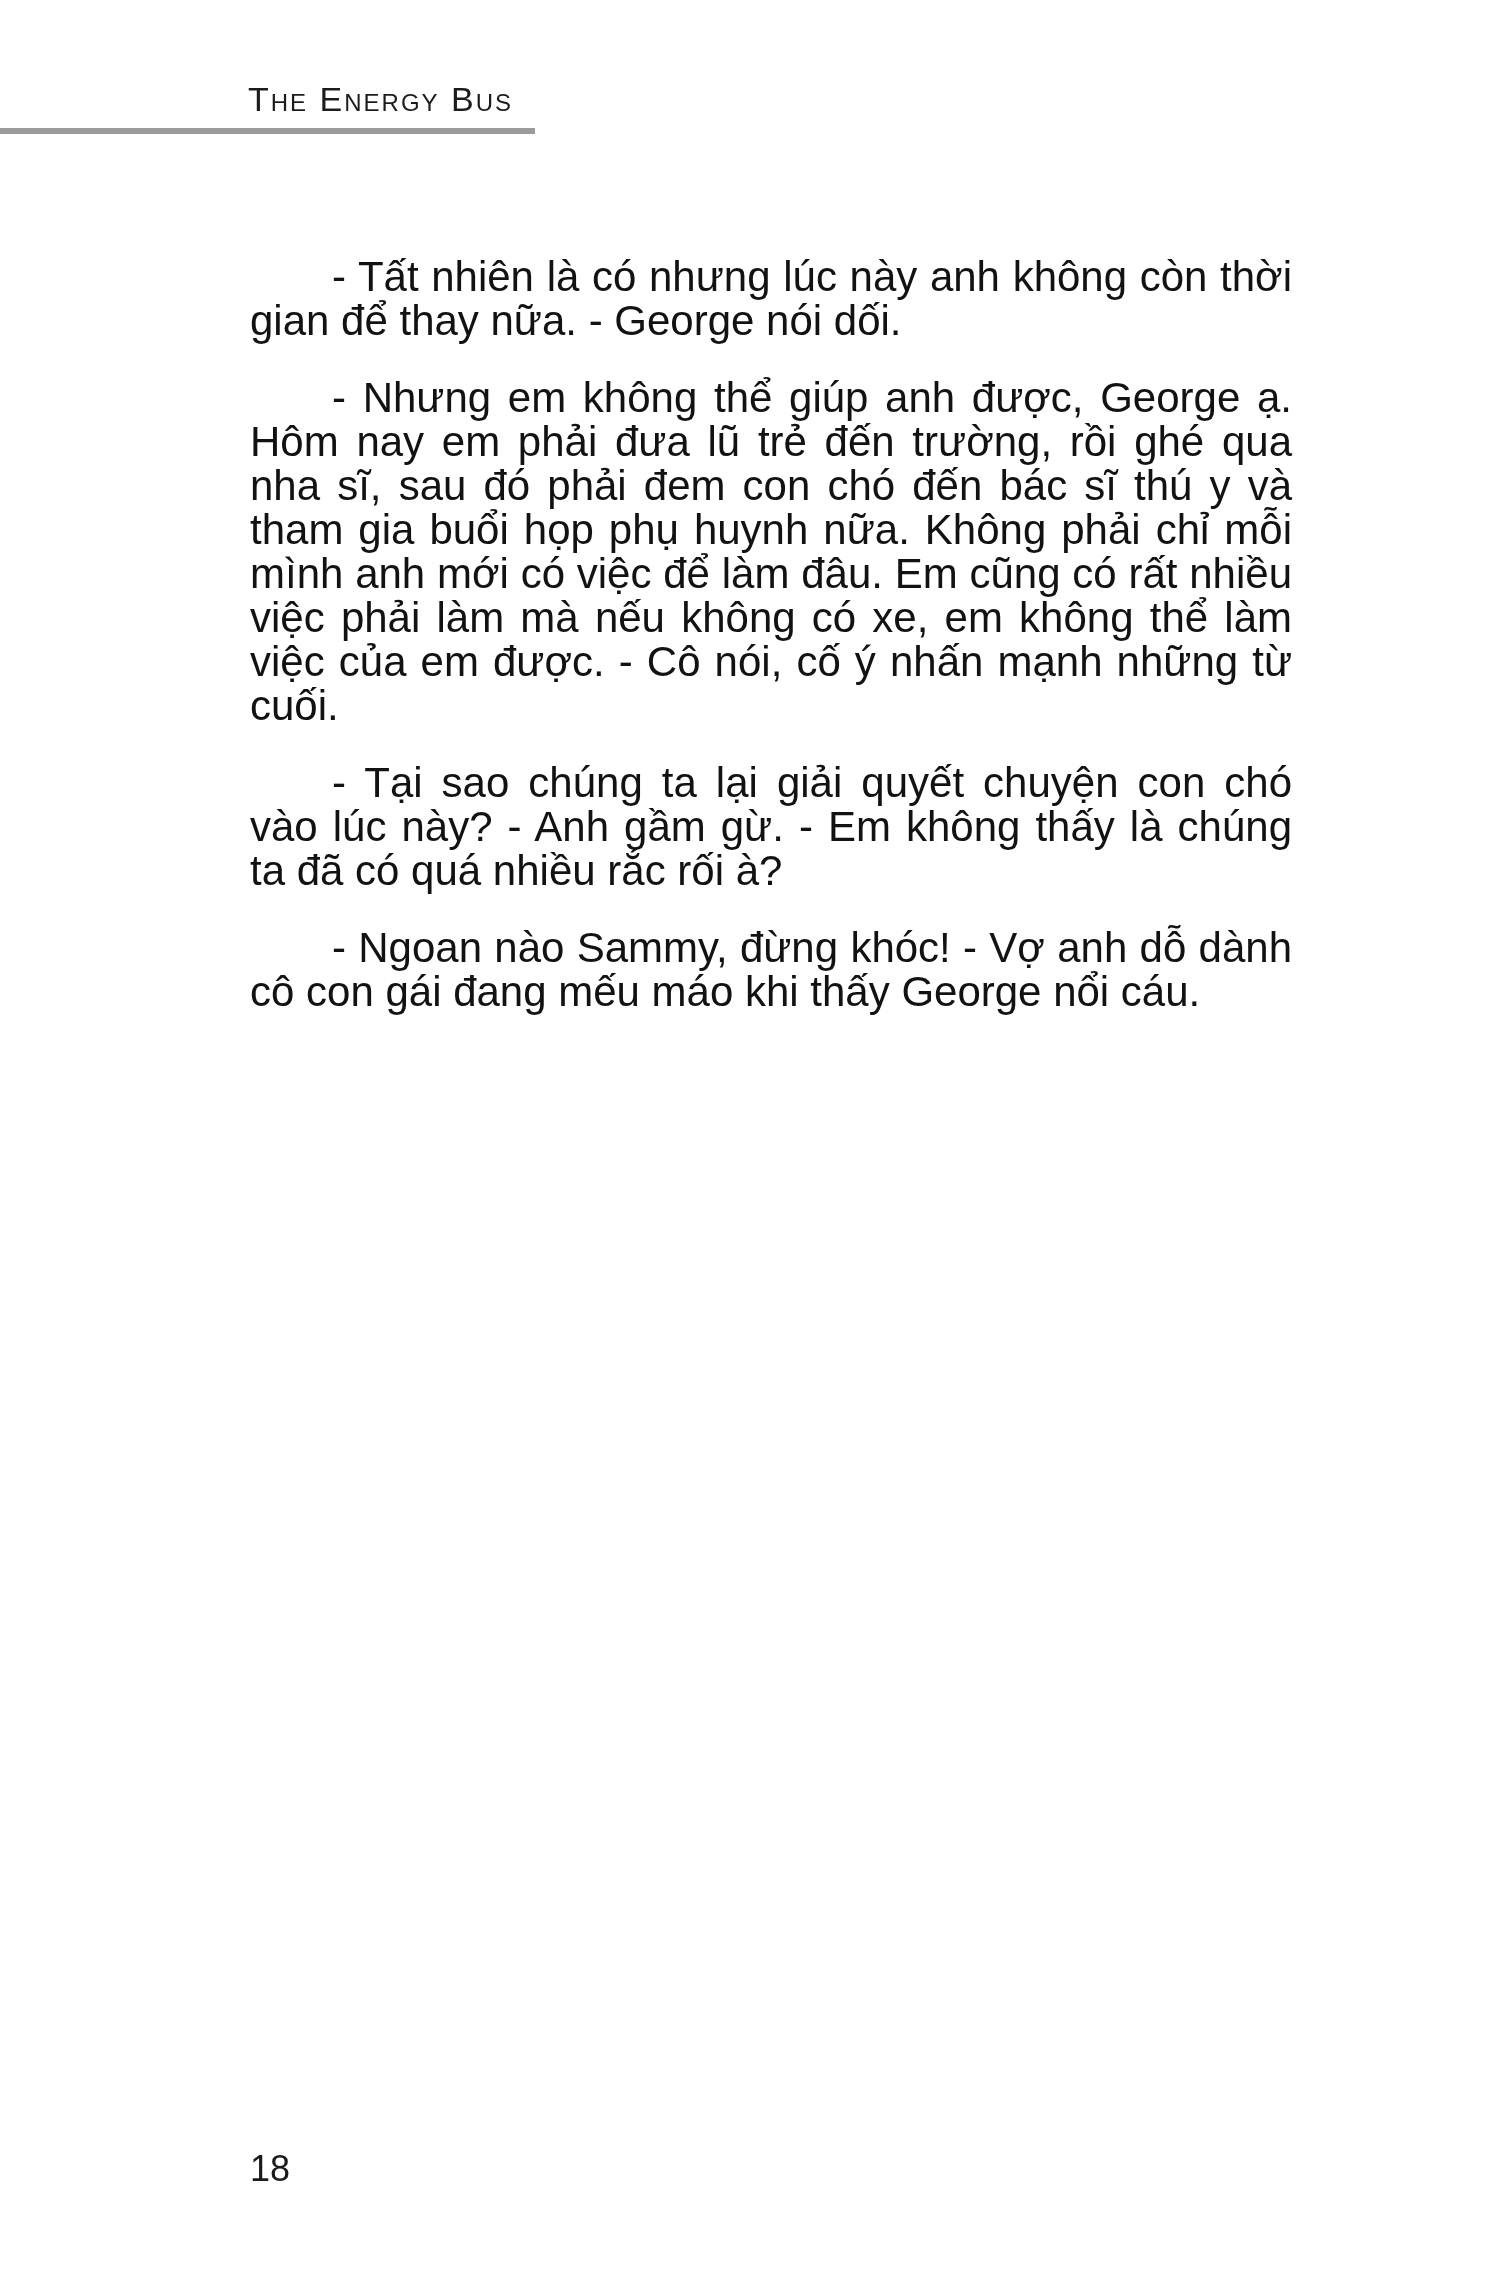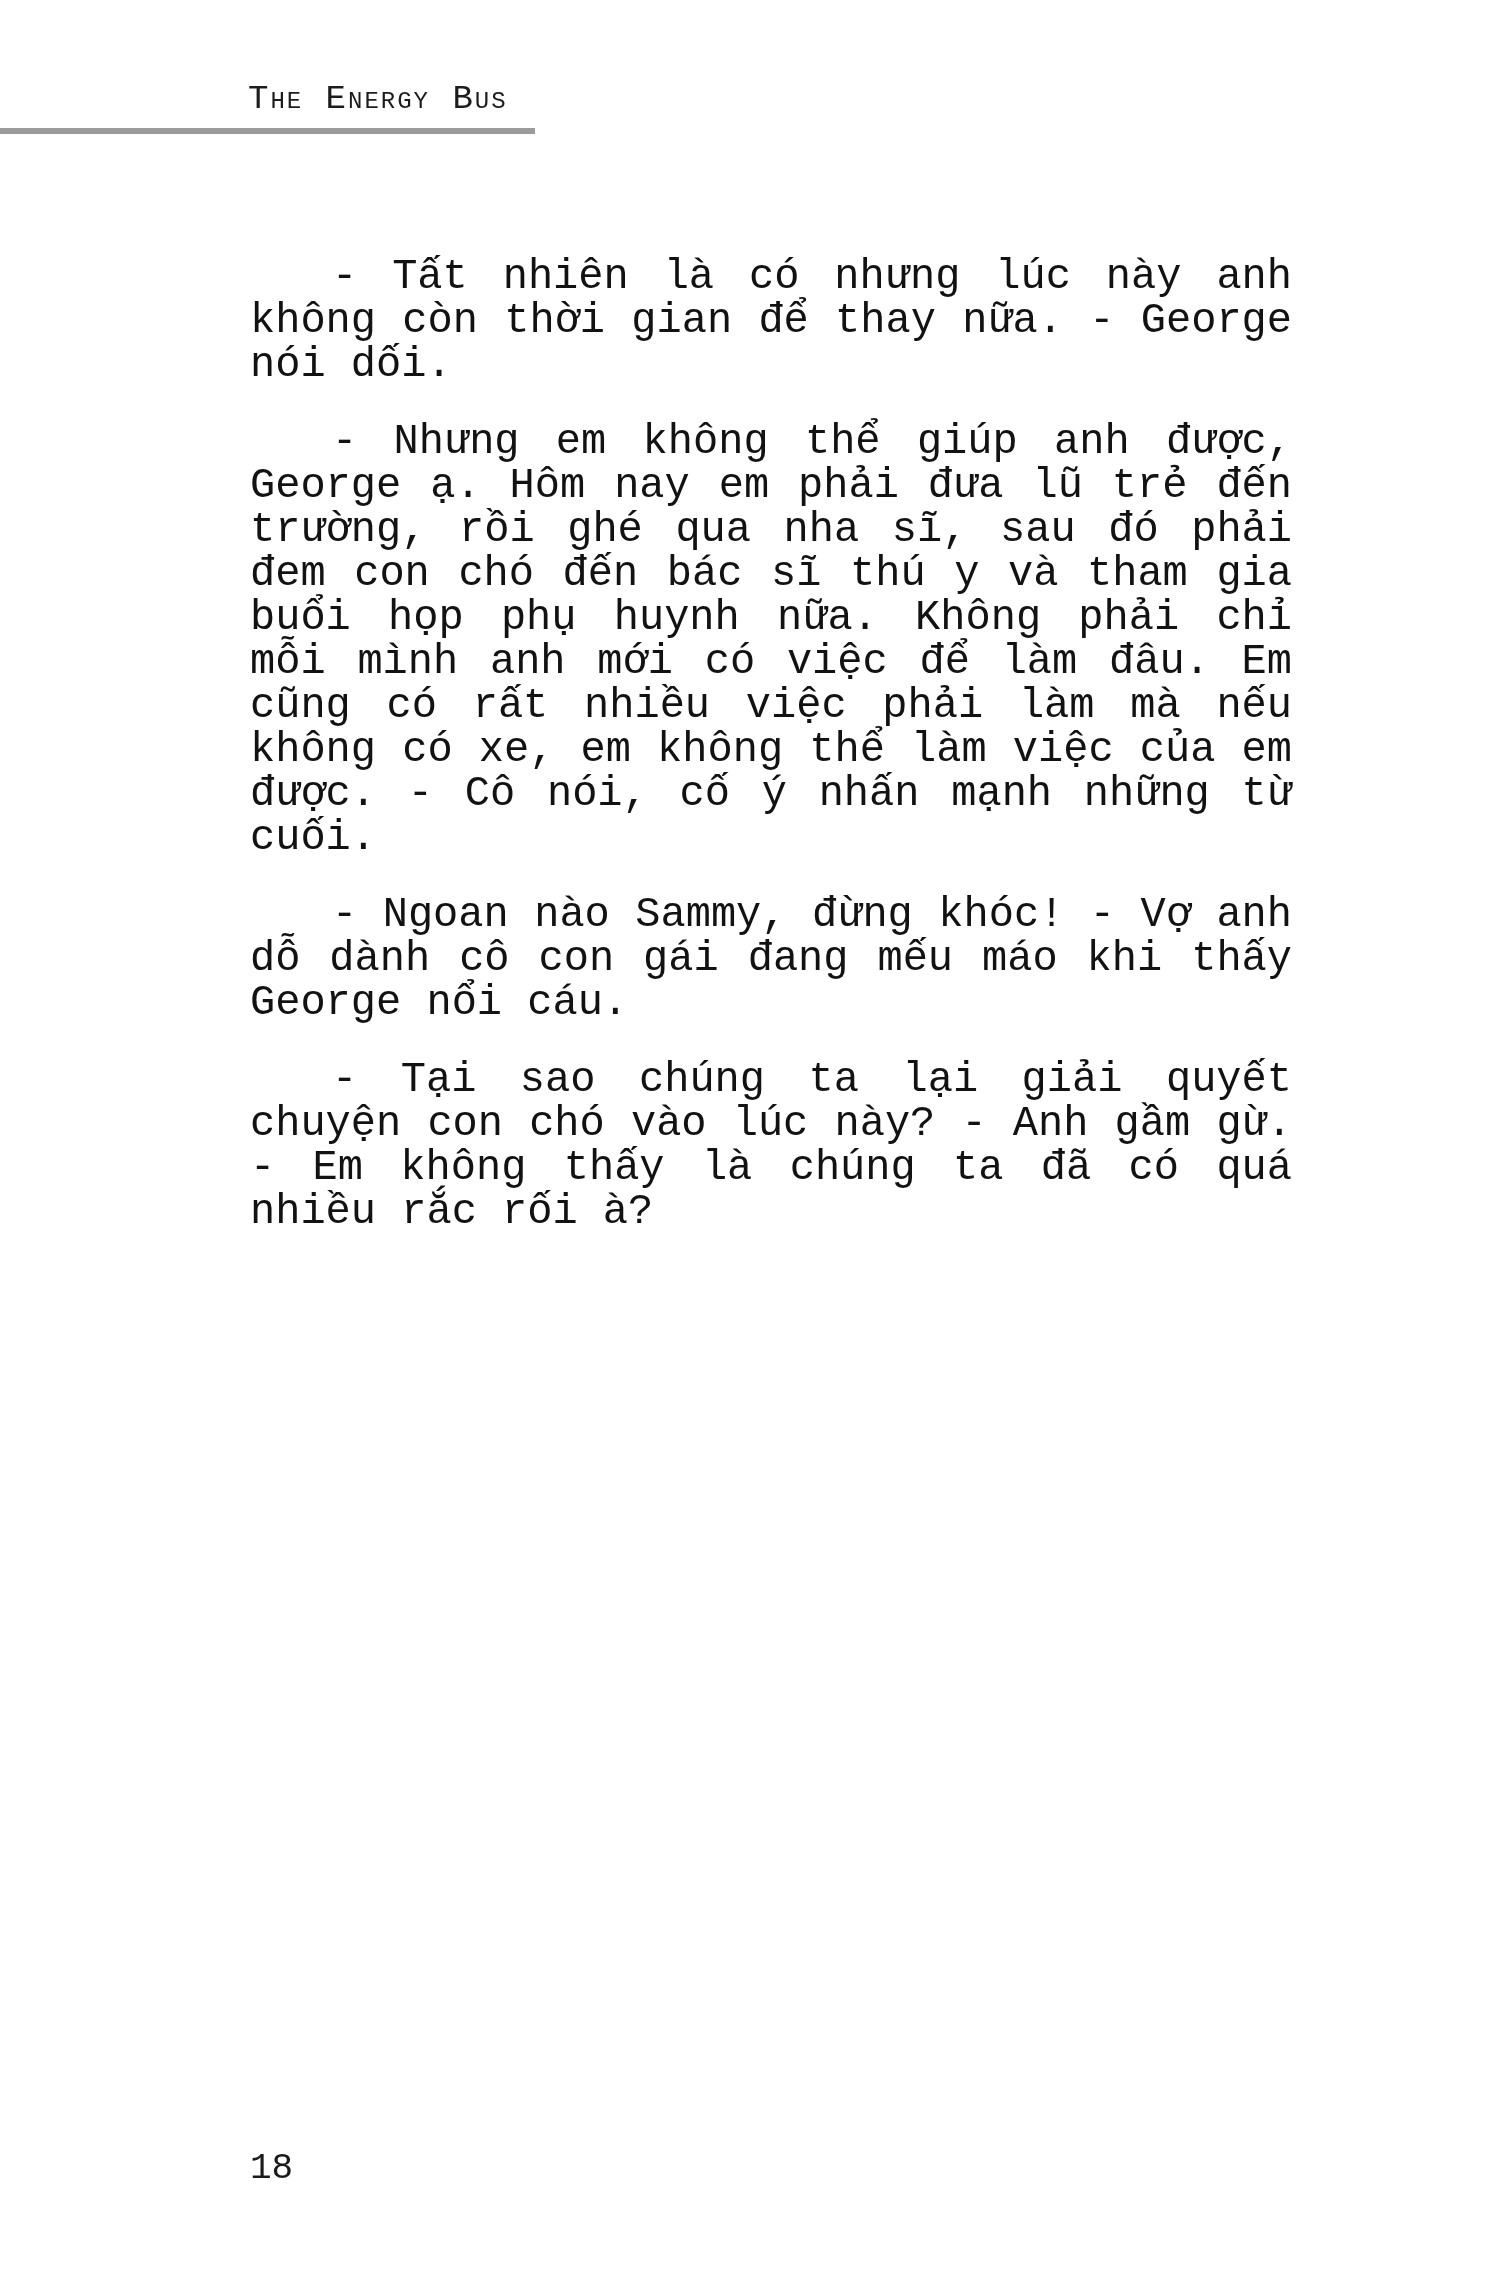--- a/index.html
+++ b/index.html
@@ -6,21 +6,21 @@
 
   html, body {
     background: #ffffff;
   }
 
   .page {
     position: relative;
     width: 1499px;
     height: 2280px;
     background: #ffffff;
-    font-family: Liberation Mono, monospace;
+    font-family: Liberation Sans, sans-serif;
     color: #141414;
     overflow: hidden;
     padding-left: 39px;
   }
 
   
   .running-header {
     position: absolute;
     top: 80px;
     left: 248px;
@@ -71,19 +71,19 @@
 
 <div class="page">
 
   <div class="running-header">The Energy Bus</div>
 
   <div class="header-rule"></div>
 
   <div class="content">
     <p>- Tất nhiên là có nhưng lúc này anh không còn thời gian để thay nữa. - George nói dối.</p>
     <p>- Nhưng em không thể giúp anh được, George ạ. Hôm nay em phải đưa lũ trẻ đến trường, rồi ghé qua nha sĩ, sau đó phải đem con chó đến bác sĩ thú y và tham gia buổi họp phụ huynh nữa. Không phải chỉ mỗi mình anh mới có việc để làm đâu. Em cũng có rất nhiều việc phải làm mà nếu không có xe, em không thể làm việc của em được. - Cô nói, cố ý nhấn mạnh những từ cuối.</p>
+    <p>- Tại sao chúng ta lại giải quyết chuyện con chó vào lúc này? - Anh gầm gừ. - Em không thấy là chúng ta đã có quá nhiều rắc rối à?</p>
     <p>- Ngoan nào Sammy, đừng khóc! - Vợ anh dỗ dành cô con gái đang mếu máo khi thấy George nổi cáu.</p>
-    <p>- Tại sao chúng ta lại giải quyết chuyện con chó vào lúc này? - Anh gầm gừ. - Em không thấy là chúng ta đã có quá nhiều rắc rối à?</p>
   </div>
 
   <div class="page-number">18</div>
 
 </div>
 
 </body></html>

